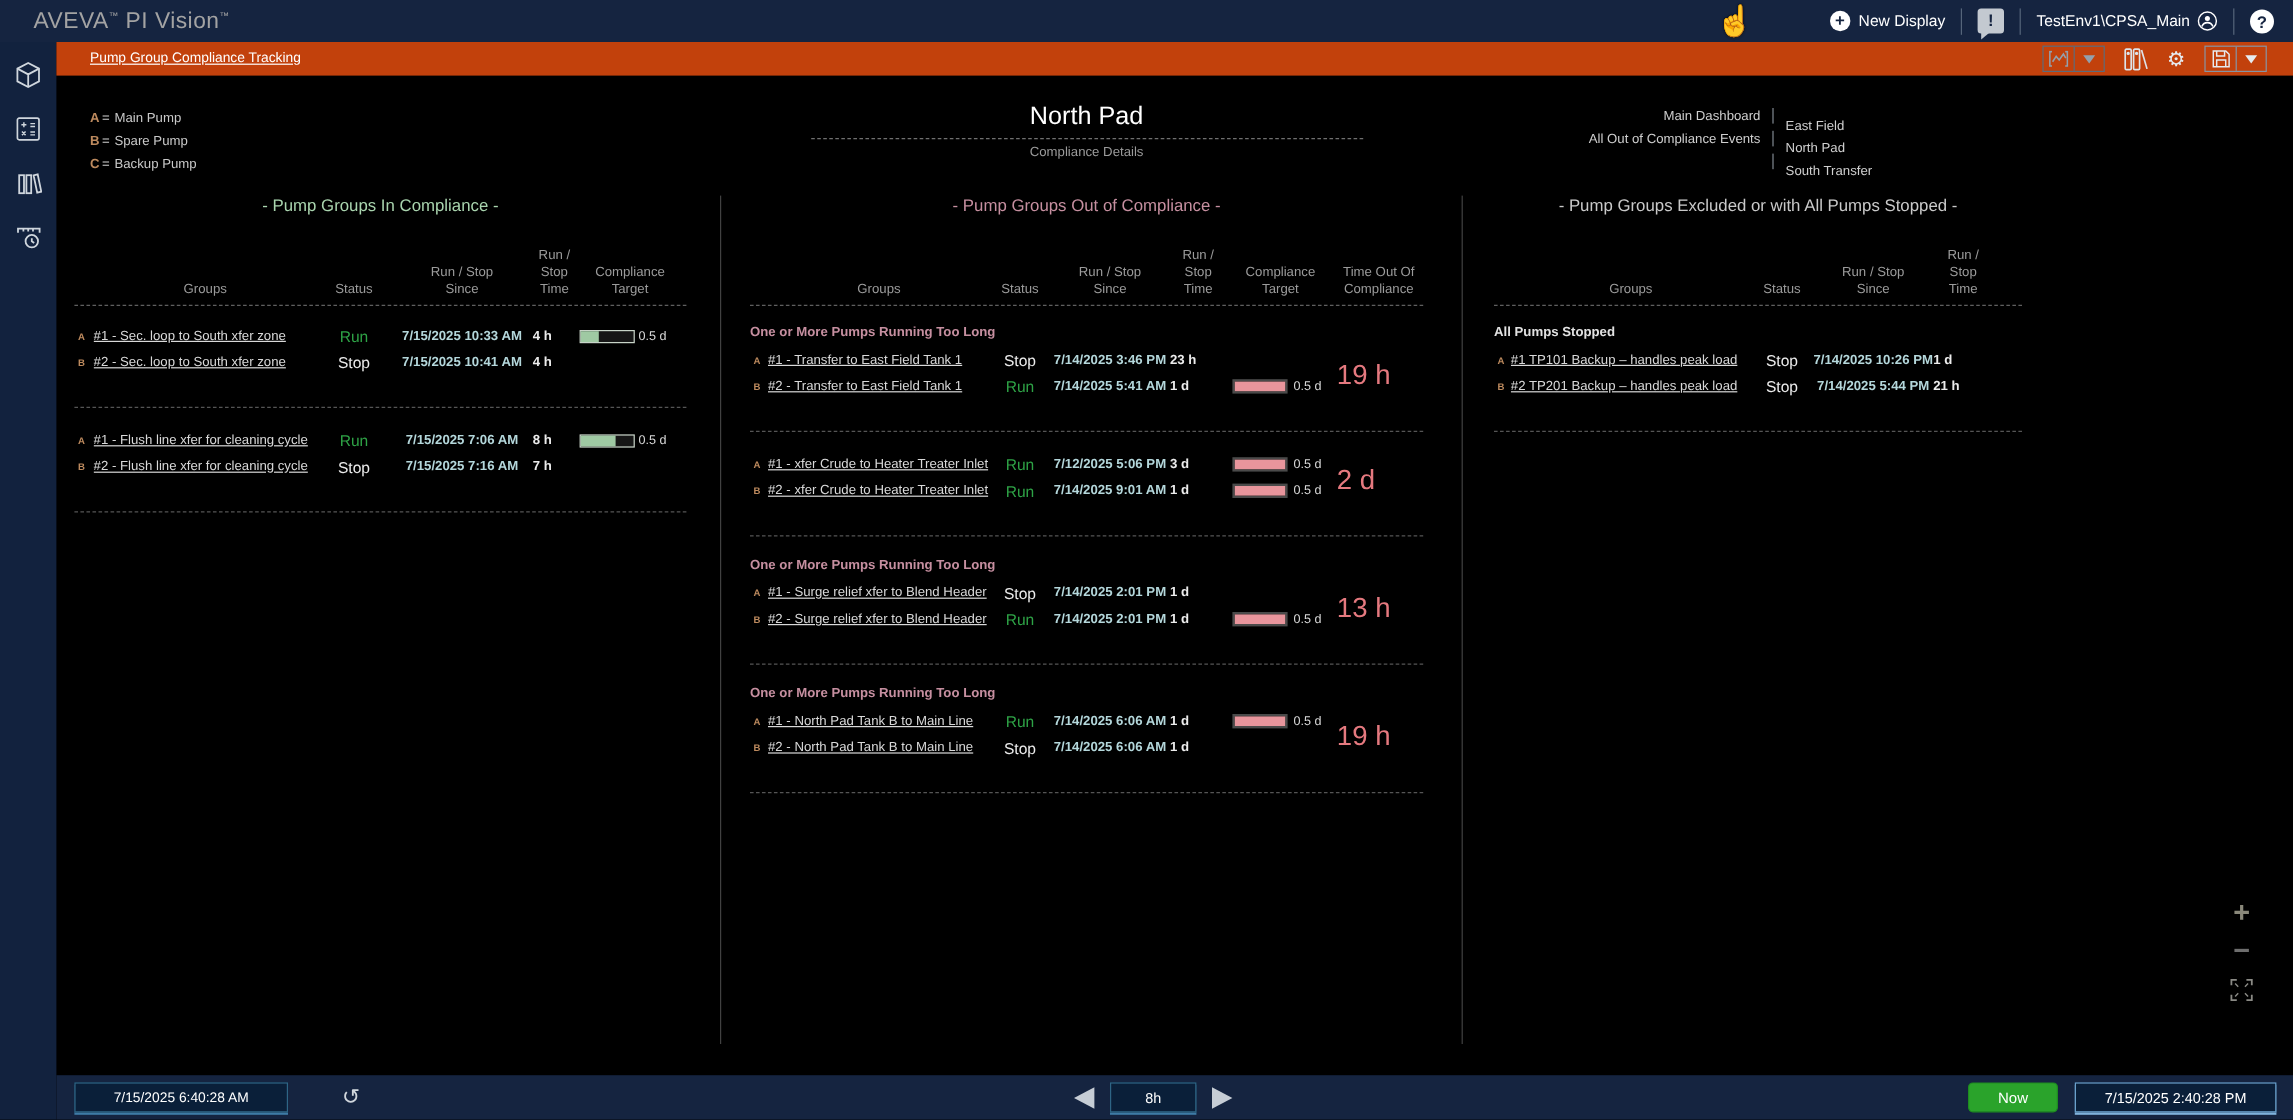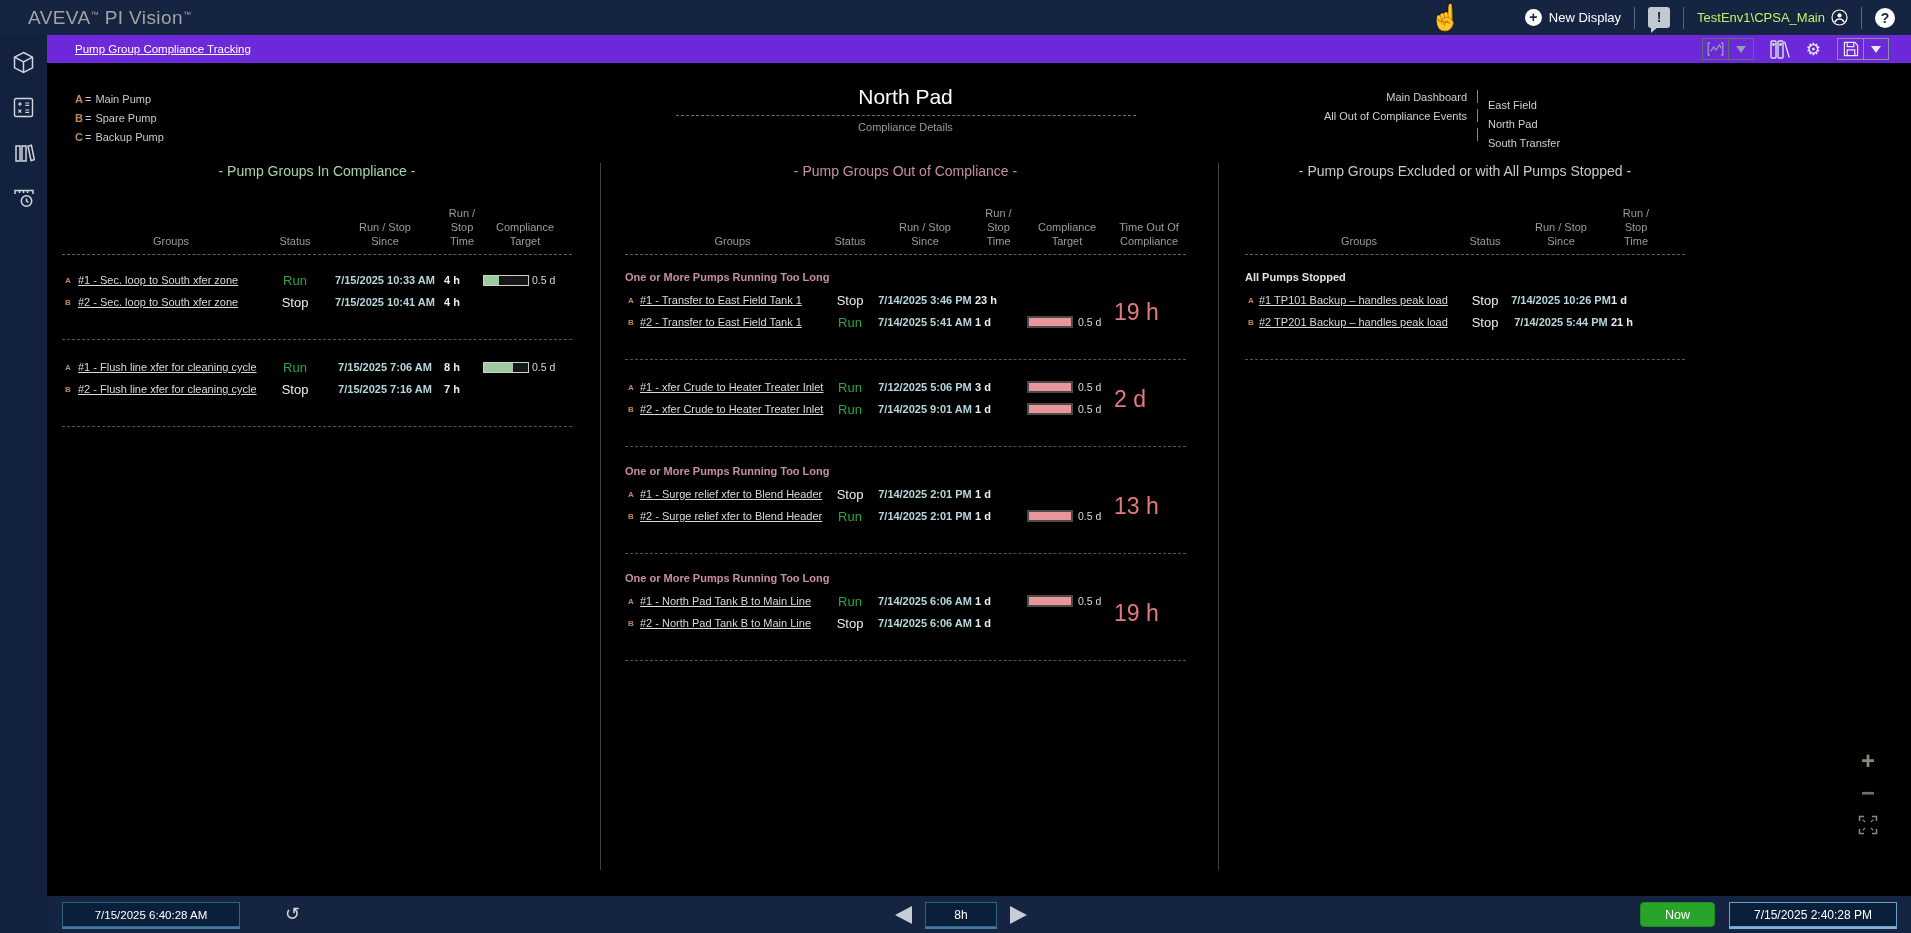--- a/index.html
+++ b/index.html
@@ -15,26 +15,26 @@
   .cursor-glyph { position:absolute; left:1430px; top:3px; font-size:25px; color:#fff;
                   text-shadow:0 0 2px #000, 0 1px 1px #333; z-index:9; }
   .new-display { display:flex; align-items:center; gap:7px; color:#fff; font-size:13px; cursor:pointer; }
   .plus-circle { width:17px; height:17px; border-radius:50%; background:#fff; color:#152440;
                  font-size:14px; font-weight:700; line-height:16px; text-align:center; }
   .vdiv { width:1px; height:22px; background:#55657a; }
   .alert { position:relative; width:22px; height:21px; background:#c3c9d0; border-radius:3px;
            color:#152440; font-weight:700; font-size:14px; text-align:center; line-height:21px; cursor:pointer;}
   .alert:after { content:""; position:absolute; left:3px; bottom:-5px; width:0; height:0;
                  border-top:6px solid #c3c9d0; border-right:7px solid transparent; }
-  .userbox { display:flex; align-items:center; gap:6px; color:#bef264; font-size:13px; cursor:pointer; }
+  .userbox { display:flex; align-items:center; gap:6px; color:#ffffff; font-size:13px; cursor:pointer; }
   .help { width:20px; height:20px; border-radius:50%; background:#fff; color:#152440;
           font-weight:700; font-size:14px; text-align:center; line-height:20px; cursor:pointer; }
 
   
-  .titlebar { position:absolute; left:47px; top:35px; right:0; height:28px; background:#6d28d9;
+  .titlebar { position:absolute; left:47px; top:35px; right:0; height:28px; background:#c2410c;
               display:flex; align-items:center; justify-content:space-between; padding:0 22px 0 28px; z-index:4;}
   .display-title { color:#fff; font-size:11.5px; text-decoration:underline; cursor:pointer; }
   .tb-icons { display:flex; align-items:center; gap:16px; }
   .icon-group { display:flex; border:1px solid #5d6b7a; }
   .icon-cell { width:25px; height:20px; display:flex; align-items:center; justify-content:center; cursor:pointer; }
   .icon-cell + .icon-cell { border-left:1px solid #5d6b7a; }
   .icon-group.lit { border-color:#8794a3; }
   .icon-group.lit .icon-cell + .icon-cell { border-left-color:#8794a3; }
   .caret { width:0; height:0; border-left:5px solid transparent; border-right:5px solid transparent; }
   .caret.dim { border-top:7px solid #93a0ad; }

